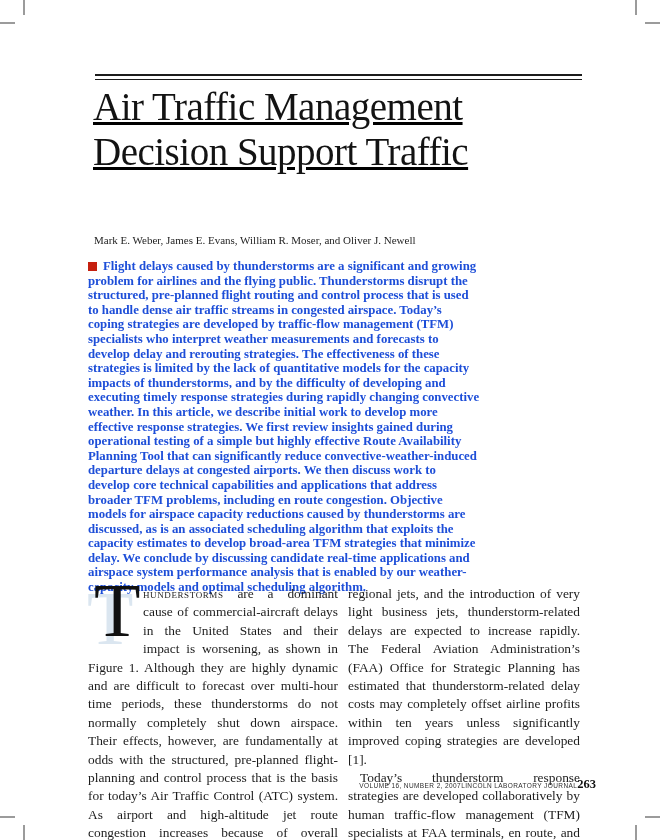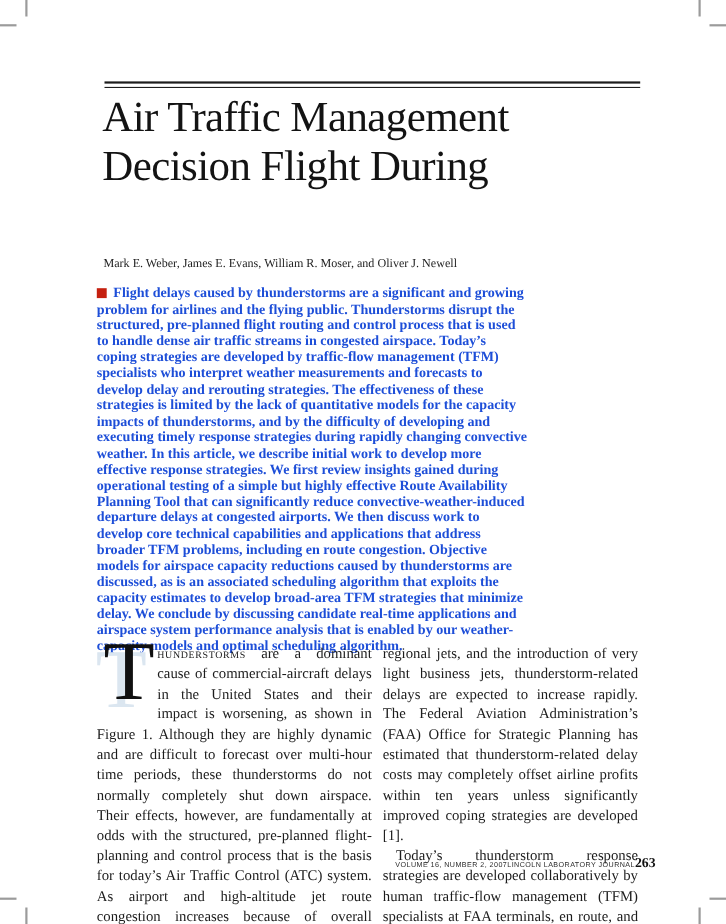--- a/index.html
+++ b/index.html
@@ -13,21 +13,21 @@
   .cm-v { width:2px; height:15px; }
   .cm-h { width:15px; height:2px; }
 
   
   .headrule {
     position:absolute; left:95px; top:74px; width:487px; height:3px;
     border-top:2px solid #1c1c1c; border-bottom:1px solid #1c1c1c;
     background:transparent;
   }
 
-  .title-block { position:absolute; left:93px; top:84px; }
+  .title-block { position:absolute; left:93px; top:84px;text-decoration:underline; }
   .title-line {
     font-size:39px; line-height:45px; color:#131313; letter-spacing:-0.5px;
     white-space:nowrap;
   }
 
   .authors {
     position:absolute; left:94px; top:234px; font-size:11px; color:#1e1e1e;
     white-space:nowrap;
   }
 
@@ -83,21 +83,21 @@
   <div class="cropmark cm-h" style="left:645px; top:22px;"></div>
   <div class="cropmark cm-v" style="left:23px; top:825px;"></div>
   <div class="cropmark cm-h" style="left:0px; top:816px;"></div>
   <div class="cropmark cm-v" style="left:635px; top:825px;"></div>
   <div class="cropmark cm-h" style="left:645px; top:816px;"></div>
 
   <div class="headrule"></div>
 
   <div class="title-block">
     <div class="title-line">Air Traffic Management</div>
-    <div class="title-line">Decision Flight During</div>
+    <div class="title-line">Decision Support Traffic</div>
   </div>
 
   <div class="authors">Mark E. Weber, James E. Evans, William R. Moser, and Oliver J. Newell</div>
 
   <div class="abstract">
     <span class="abstract-bullet"></span><span>Flight delays caused by thunderstorms are a significant and growing problem for airlines and the flying public. Thunderstorms disrupt the structured, pre-planned flight routing and control process that is used to handle dense air traffic streams in congested airspace. Today’s coping strategies are developed by traffic-flow management (TFM) specialists who interpret weather measurements and forecasts to develop delay and rerouting strategies. The effectiveness of these strategies is limited by the lack of quantitative models for the capacity impacts of thunderstorms, and by the difficulty of developing and executing timely response strategies during rapidly changing convective weather. In this article, we describe initial work to develop more effective response strategies. We first review insights gained during operational testing of a simple but highly effective Route Availability Planning Tool that can significantly reduce convective-weather-induced departure delays at congested airports. We then discuss work to develop core technical capabilities and applications that address broader TFM problems, including en route congestion. Objective models for airspace capacity reductions caused by thunderstorms are discussed, as is an associated scheduling algorithm that exploits the capacity estimates to develop broad-area TFM strategies that minimize delay. We conclude by discussing candidate real-time applications and airspace system performance analysis that is enabled by our weather-capacity models and optimal scheduling algorithm.</span>
   </div>
 
   <div class="col col1">
     <p>

